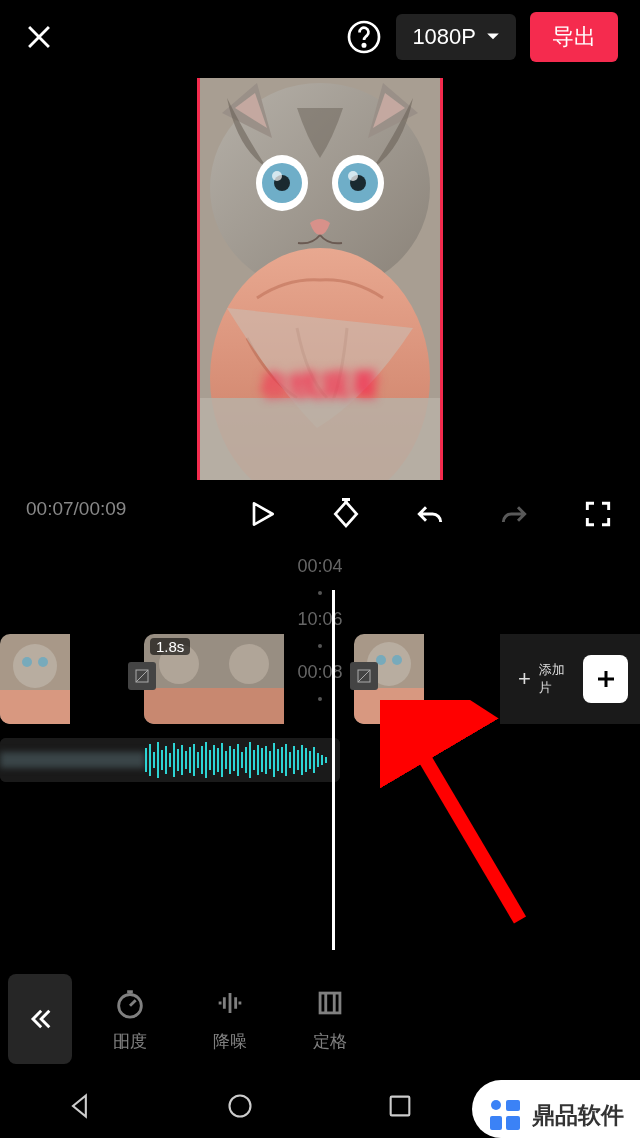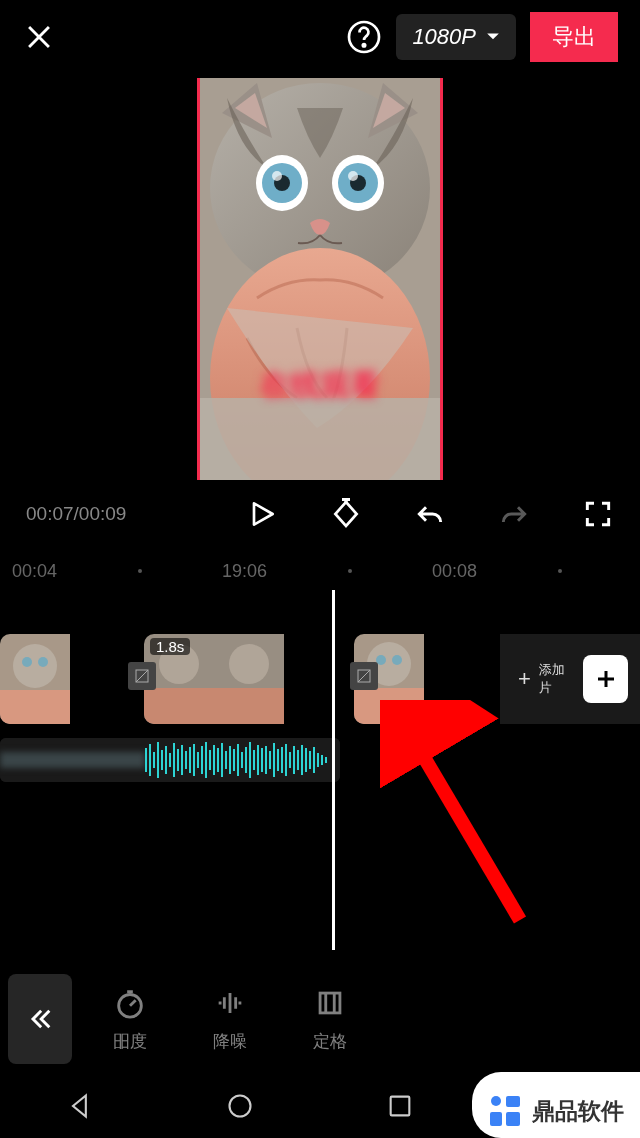--- a/index.html
+++ b/index.html
@@ -1,31 +1,31 @@
 <!DOCTYPE html>
 <html><head>
 <meta charset="utf-8">
 <style>
 * { margin:0; padding:0; box-sizing:border-box; }
 body { width:640px; height:1138px; background:#000; font-family:-apple-system,"PingFang SC",sans-serif; color:#fff; overflow:hidden; position:relative; }
 .header { height:74px; display:flex; align-items:center; padding:0 22px; gap:14px; }
 .close-icon { width:34px; height:34px; }
 .spacer { flex:1; }
 .help-icon { width:36px; height:36px; }
-.res-btn { background:#222; border-radius:6px; padding:10px 16px; display:flex; align-items:center; gap:10px; font-size:22px; font-weight:500;font-style:italic; }
-.export-btn { background:#f52b4e; border-radius:0; padding:10px 22px; font-size:22px; font-weight:500; }
+.res-btn { background:#222; border-radius:6px; padding:10px 16px; display:flex; align-items:center; gap:10px; font-size:22px; font-weight:500; }
+.export-btn { background:#f52b4e; border-radius:6px; padding:10px 22px; font-size:22px; font-weight:500; }
 .preview { width:246px; height:402px; margin:4px auto 0; position:relative; border-left:3px solid #f52b4e; border-right:3px solid #f52b4e; overflow:hidden; }
 .cat-svg { width:100%; height:100%; }
 .cat-text { position:absolute; bottom:74px; left:50%; transform:translateX(-50%); font-size:30px; font-weight:800; color:#f52b4e; filter:blur(5px); white-space:nowrap; }
-.controls { display:flex; align-items:center; padding:18px 26px; }
+.controls { display:flex; padding:18px 26px; }
 .time { color:#888; font-size:19px; }
 .ctrl-group { display:flex; gap:52px; margin-left:auto; align-items:center; }
 .ctrl-btn { width:32px; height:32px; color:#fff; }
 .ctrl-btn.dim { opacity:0.35; }
-.ruler { height:30px; padding:0 12px; margin-top:8px; color:#666; font-size:18px; display:flex; align-items:center; gap:14px; }
+.ruler { height:30px; padding:0 12px; margin-top:8px; color:#666; font-size:18px; display:flex; align-items:center; gap:14px;flex-direction:column; }
 .ruler-dot { width:4px; height:4px; border-radius:50%; background:#555; }
 .ruler-gap { flex:1; display:flex; justify-content:center; }
 .timeline { position:relative; height:370px; margin-top:8px; }
 .playhead { position:absolute; left:332px; top:-4px; width:3px; height:360px; background:#fff; z-index:5; }
 .clips { position:absolute; top:40px; left:0; right:0; height:90px; display:flex; }
 .clip { height:90px; border-radius:10px; overflow:hidden; position:relative; }
 .clip1 { width:126px; margin-left:0; }
 .clip2 { width:200px; margin-left:18px; }
 .clip3 { width:138px; margin-left:10px; }
 .clip-frame { width:70px; height:100%; float:left; }
@@ -40,21 +40,21 @@
 .arrow { position:absolute; left:380px; top:700px; width:160px; height:230px; z-index:10; pointer-events:none; }
 .toolbar { position:absolute; bottom:64px; left:0; right:0; height:110px; display:flex; align-items:center; padding-left:8px; }
 .collapse { width:64px; height:90px; background:#262626; border-radius:8px; display:flex; align-items:center; justify-content:center; margin-right:8px; }
 .tool-items { flex:1; display:flex; overflow:hidden; }
 .tool-item { width:100px; flex:0 0 100px; display:flex; flex-direction:column; align-items:center; gap:10px;justify-content:center; }
 .tool-icon { width:34px; height:34px; }
 .tool-label { font-size:17px; }
 .tool-item.dim { opacity:0.5; }
 .navbar { position:absolute; bottom:0; left:0; right:0; height:64px; display:flex; align-items:center; justify-content:space-around; padding-right:160px; }
 .nav-icon { width:28px; height:28px; }
-.brand-badge { position:absolute; bottom:0; right:0; height:66px; background:#fff; border-radius:29px 0 0 29px; display:flex; align-items:center; padding:12px 16px 0 14px; gap:8px; }
+.brand-badge { position:absolute; bottom:0; right:0; height:58px; background:#fff; border-radius:29px 0 0 29px; display:flex; align-items:center; padding:12px 16px 0 14px; gap:8px; }
 .brand-logo { width:38px; height:38px; }
 .brand-text { color:#333; font-size:23px; font-weight:600; }
 </style>
 </head>
 <body>
 
 <div class="header">
   <div class="close-icon">
     <svg viewBox="0 0 24 24" stroke="#fff" stroke-width="2" fill="none">
         <path d="M5 5l14 14M19 5L5 19"></path>
@@ -147,21 +147,21 @@
         </svg>
     </div>
   </div>
 </div>
 
 <div class="ruler">
   <span>00:04</span>
   <div class="ruler-gap">
       <div class="ruler-dot"></div>
     </div>
-  <span>19:06</span>
+  <span>10:06</span>
   <div class="ruler-gap">
       <div class="ruler-dot"></div>
     </div>
   <span>00:08</span>
   <div class="ruler-gap">
       <div class="ruler-dot"></div>
     </div>
 </div>
 
 <div class="timeline">

